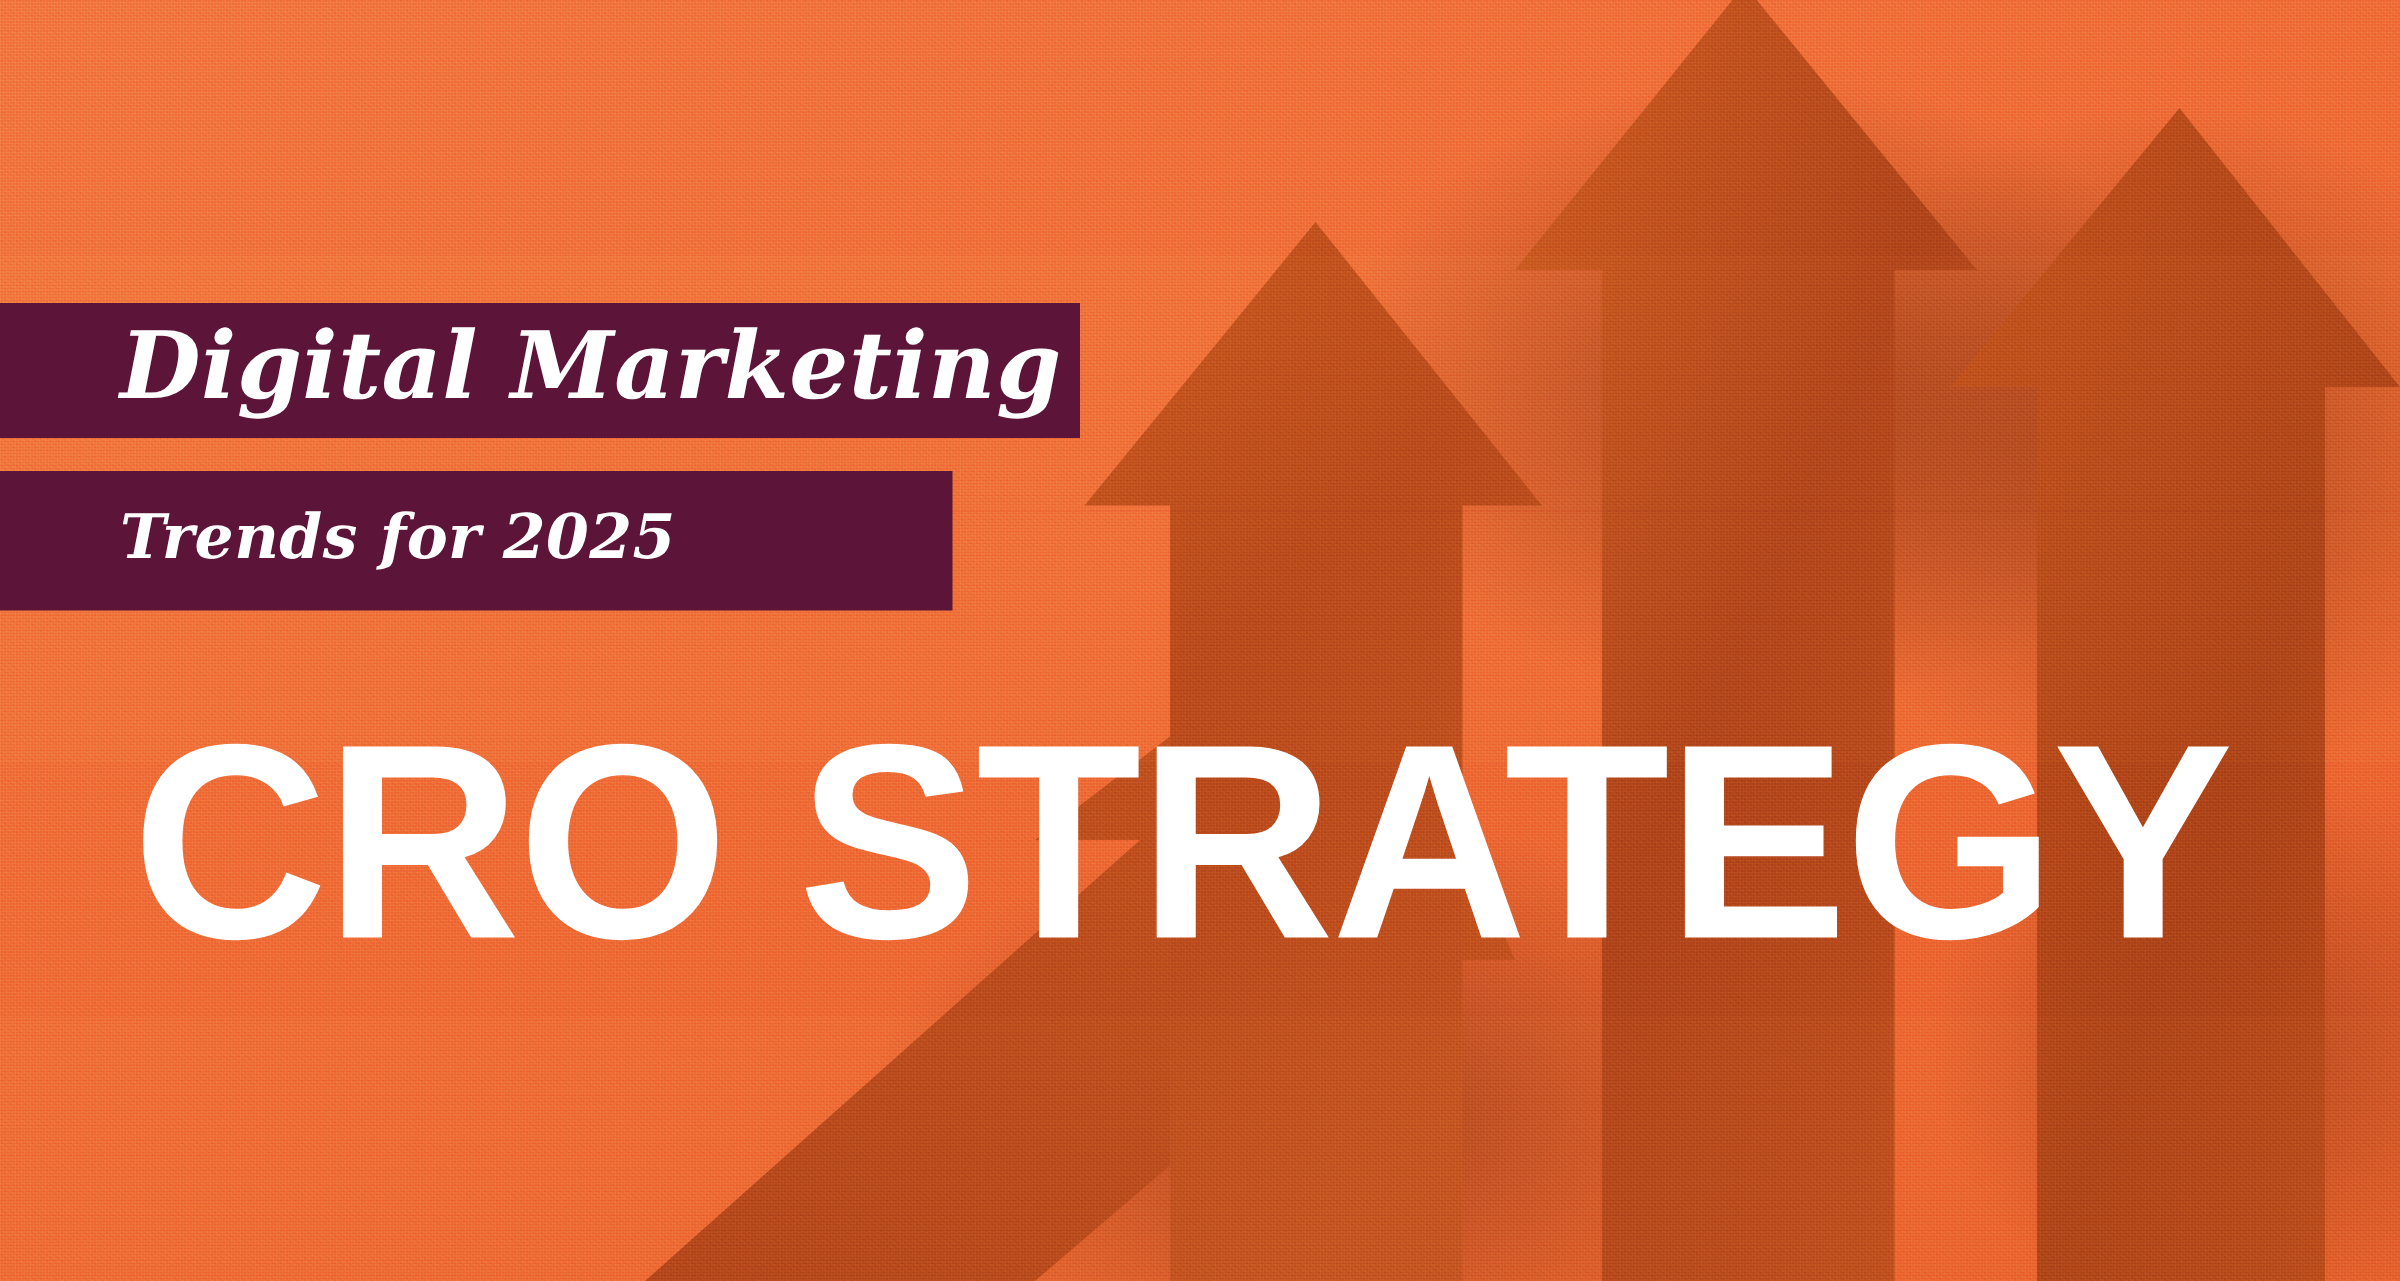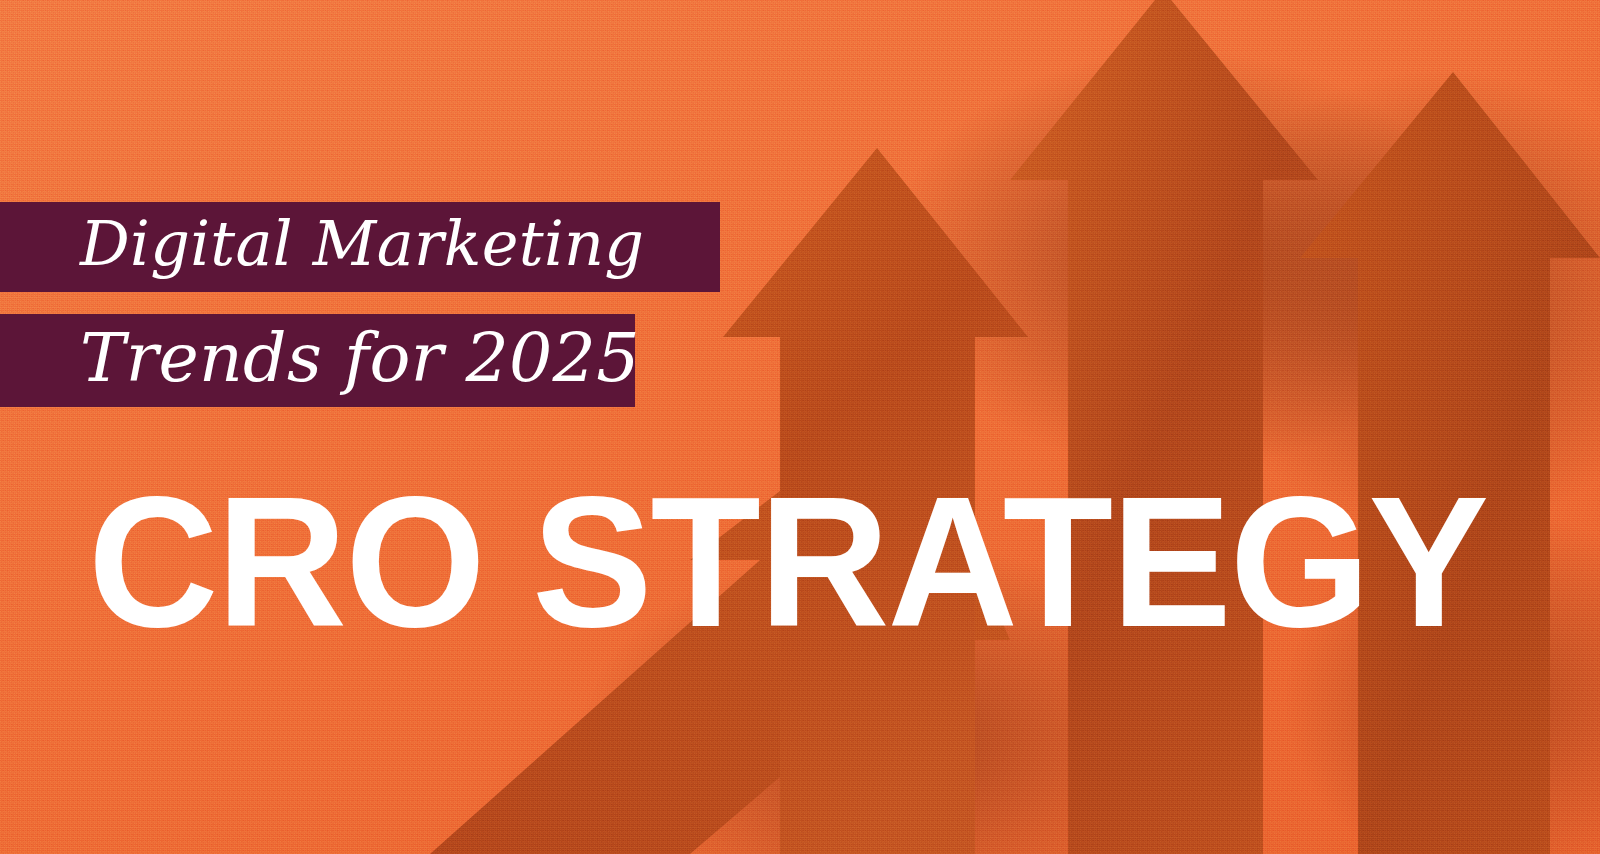--- a/index.html
+++ b/index.html
@@ -53,27 +53,27 @@
     background:#5C1538;
     display:flex;
     align-items:center;
     box-sizing:border-box;
   }
   #bar-one{left:0;top:202px;width:720px;height:90px;padding-left:80px;}
   #bar-two{left:0;top:314px;width:635px;height:93px;padding-left:80px;}
   .bar-text{
     font-family:"DejaVu Serif","Liberation Serif",serif;
     font-style:italic;
-    font-weight:400;
+    font-weight:700;
     color:#FFFFFF;
     white-space:nowrap;
     letter-spacing:.3px;
   }
   #bar-one .bar-text{font-size:62px;line-height:62px;transform:translateY(-3px);}
-  #bar-two .bar-text{font-size:68px;line-height:62px;transform:translateY(-3px);}
+  #bar-two .bar-text{font-size:41px;line-height:62px;transform:translateY(-3px);}
 
   
   #headline{
     position:absolute;
     left:88px;
     top:470px;
     color:#FFFFFF;
     font-family:"Liberation Sans","DejaVu Sans",sans-serif;
     font-weight:700;
     font-size:185px;

